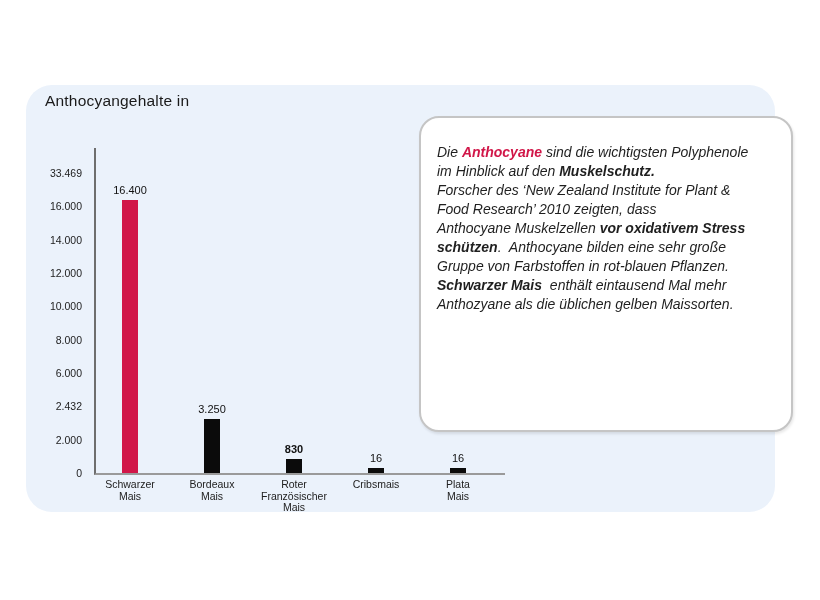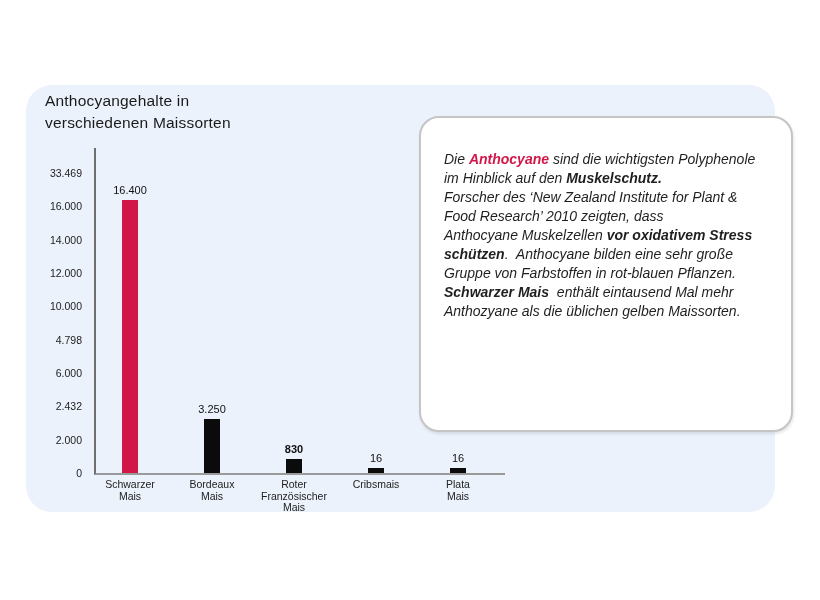--- a/index.html
+++ b/index.html
@@ -68,42 +68,41 @@
     background: #ffffff;
     border: 2px solid #c5c5c5;
     border-radius: 20px;
     box-shadow: 1px 2px 3px rgba(0,0,0,0.10);
     padding: 24px 16px 16px 15px;
     font-size: 14px;
     line-height: 19px;
     font-style: italic;
     color: #1f1f1f;
   }
-  .para { margin: 8px; white-space: pre-wrap; }
+  .para { margin: 1px; white-space: pre-wrap; }
   .para + .para { margin-top: 21px; }
   .seg-b { font-weight: bold; }
   .seg-a { font-weight: bold; }
 </style>
 </head>
 <body>
 
 <div class="panel"></div>
 
 <div class="chart-title">
   <div>Anthocyangehalte in</div>
-  <div>verschiedenen Maissorten</div>
 </div>
 
 <div id="yticks">
     <div class="ytick" style="top: 166px;">33.469</div>
     <div class="ytick" style="top: 199.333px;">16.000</div>
     <div class="ytick" style="top: 232.667px;">14.000</div>
     <div class="ytick" style="top: 266px;">12.000</div>
     <div class="ytick" style="top: 299.333px;">10.000</div>
-    <div class="ytick" style="top: 332.667px;">4.798</div>
+    <div class="ytick" style="top: 332.667px;">8.000</div>
     <div class="ytick" style="top: 366px;">6.000</div>
     <div class="ytick" style="top: 399.333px;">2.432</div>
     <div class="ytick" style="top: 432.667px;">2.000</div>
     <div class="ytick" style="top: 466px;">0</div>
   </div>
 
 <div id="chart">
     <div class="bar" style="left: 26px; height: 273px; background: rgb(209, 22, 72);"></div>
     <div class="bar-value" style="left: -1px; top: 36px;">16.400</div>
     <div class="xcat" style="left: -21px;">Schwarzer<br>Mais</div>

